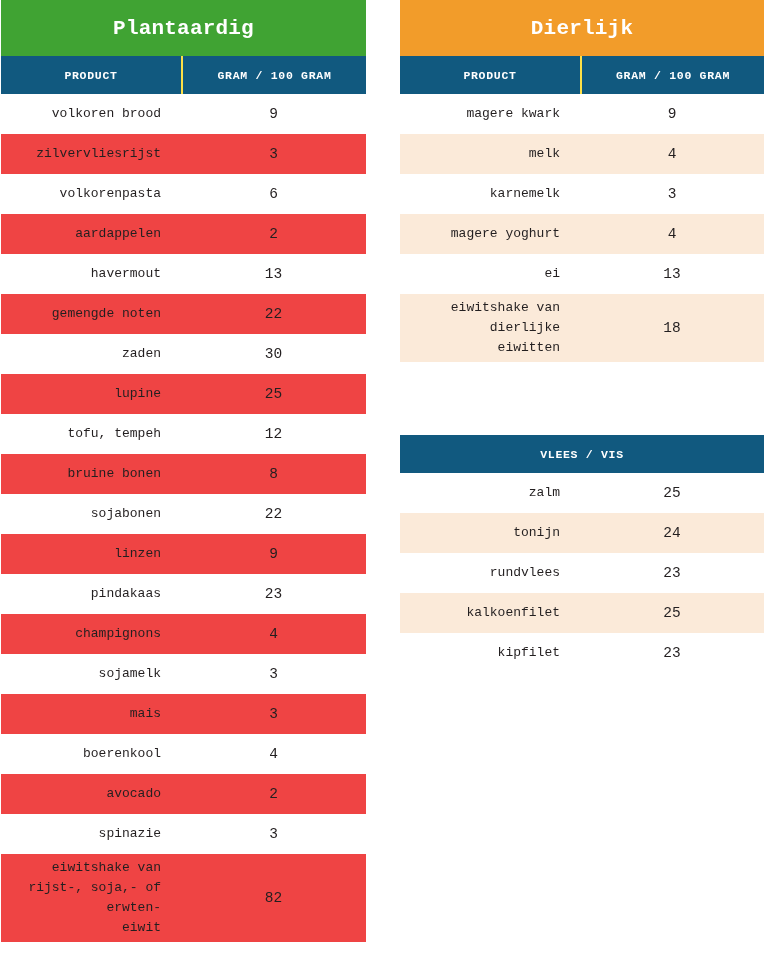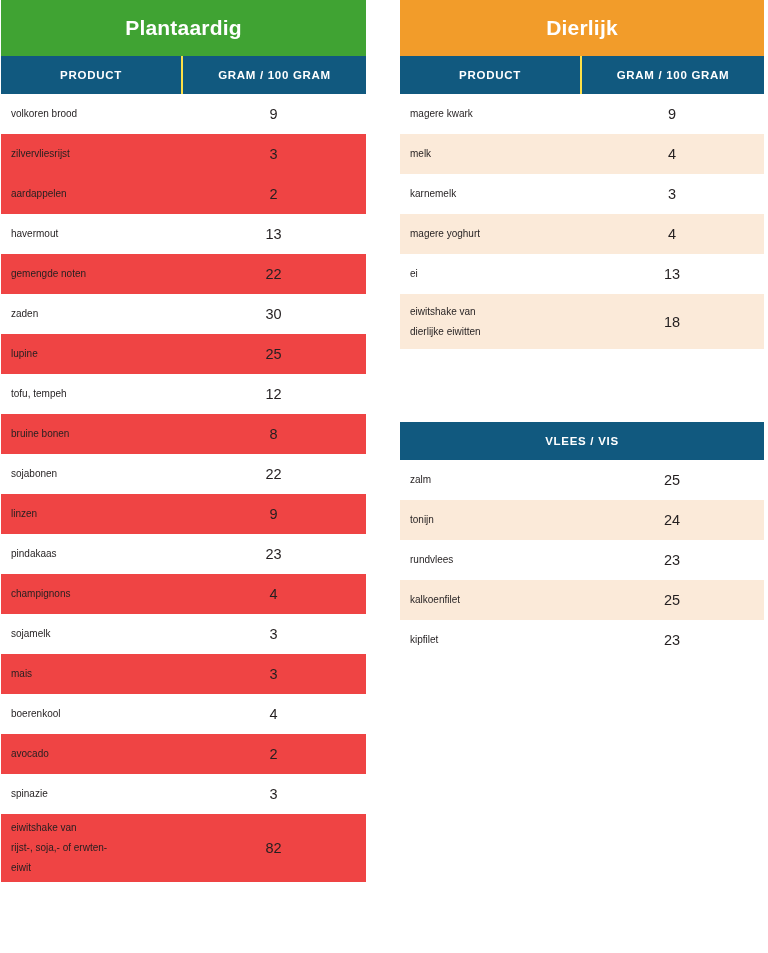--- a/index.html
+++ b/index.html
@@ -11,20 +11,21 @@
     width: 768px;
     height: 953px;
     font-family: "Liberation Sans", "DejaVu Sans", sans-serif;
     color: #231f20;
     overflow: hidden;
   }
   .page {
     position: relative;
     width: 632px;
     height: 953px;
+    font-family: Liberation Mono, monospace;
   }
   .col {
     position: absolute;
     top: 0;
   }
   .col-left  { left: 1px;   width: 365px; }
   .col-right { left: 400px; width: 364px; }
 
   .banner {
     height: 56px;
@@ -75,24 +76,24 @@
     display: flex;
     align-items: center;
     min-height: 40px;
   }
   .row.alt-green { background: #ef4444; }
   .row.alt-peach { background: #fbead9; }
   .row.plain     { background: #ffffff; }
 
   .row .name {
     flex: 0 0 180px;
-    text-align: left;
-    font-size: 10px;
+    text-align: right;
+    font-size: 13px;
     line-height: 20px;
-    padding: 4px 10px;
+    padding: 4px 20px;
     box-sizing: border-box;
   }
   .row .value {
     flex: 1 1 auto;
     text-align: center;
     font-size: 14.5px;
     line-height: 20px;
     padding: 4px 6px;
     box-sizing: border-box;
   }
@@ -121,20 +122,24 @@
 
     <div class="rows">
       <div class="row plain">
         <div class="name">volkoren brood</div>
         <div class="value">9</div>
       </div>
       <div class="row alt-green">
         <div class="name">zilvervliesrijst</div>
         <div class="value">3</div>
       </div>
+      <div class="row plain">
+        <div class="name">volkorenpasta</div>
+        <div class="value">6</div>
+      </div>
       <div class="row alt-green">
         <div class="name">aardappelen</div>
         <div class="value">2</div>
       </div>
       <div class="row plain">
         <div class="name">havermout</div>
         <div class="value">13</div>
       </div>
       <div class="row alt-green">
         <div class="name">gemengde noten</div>

